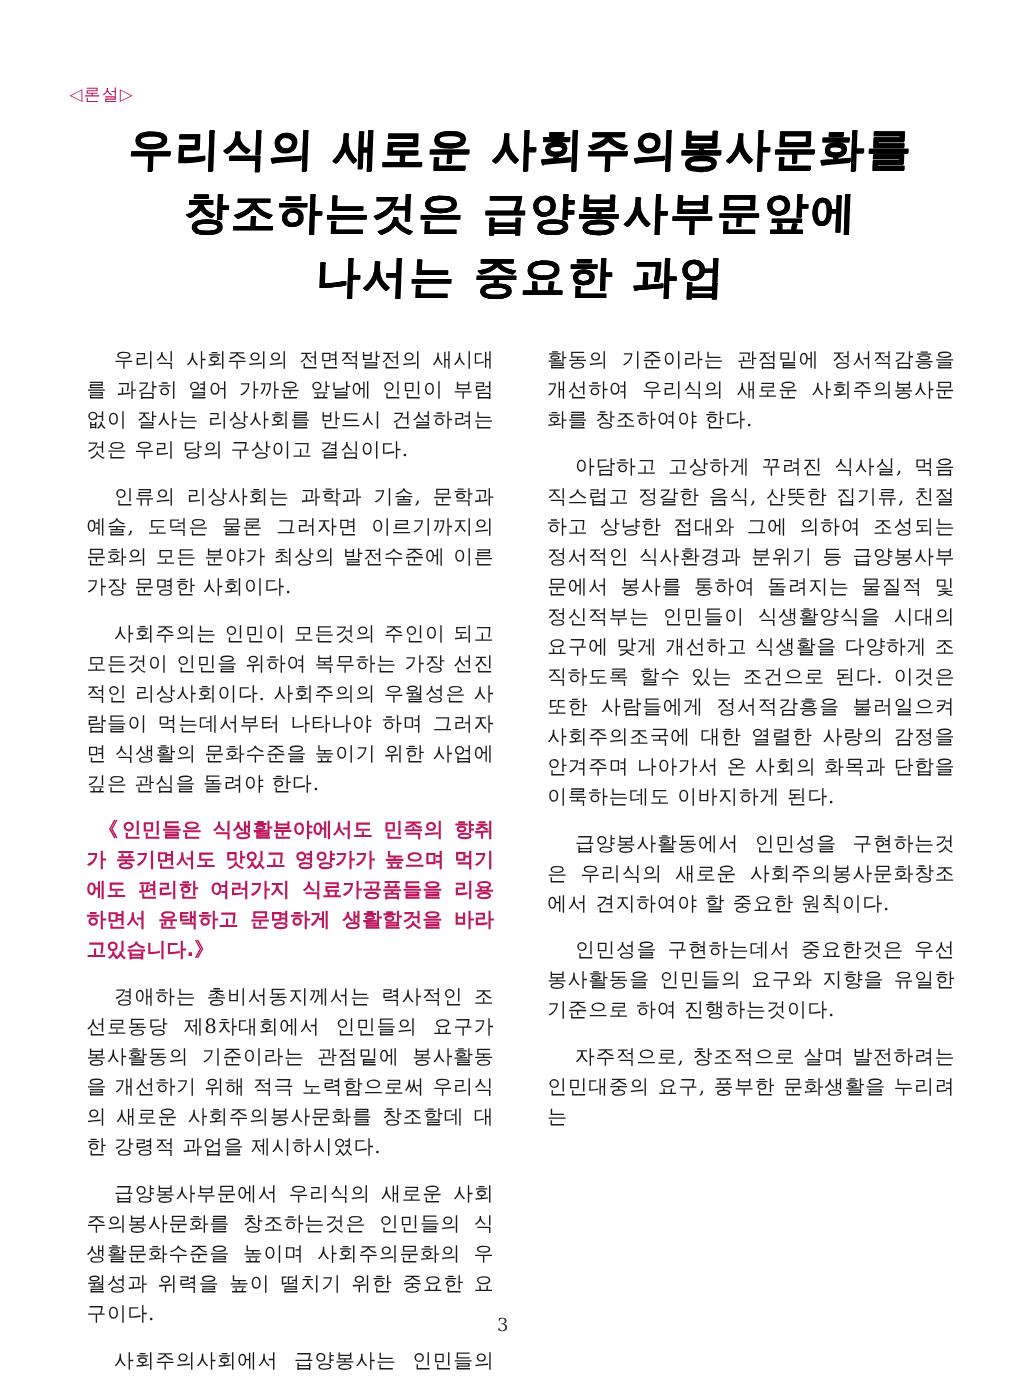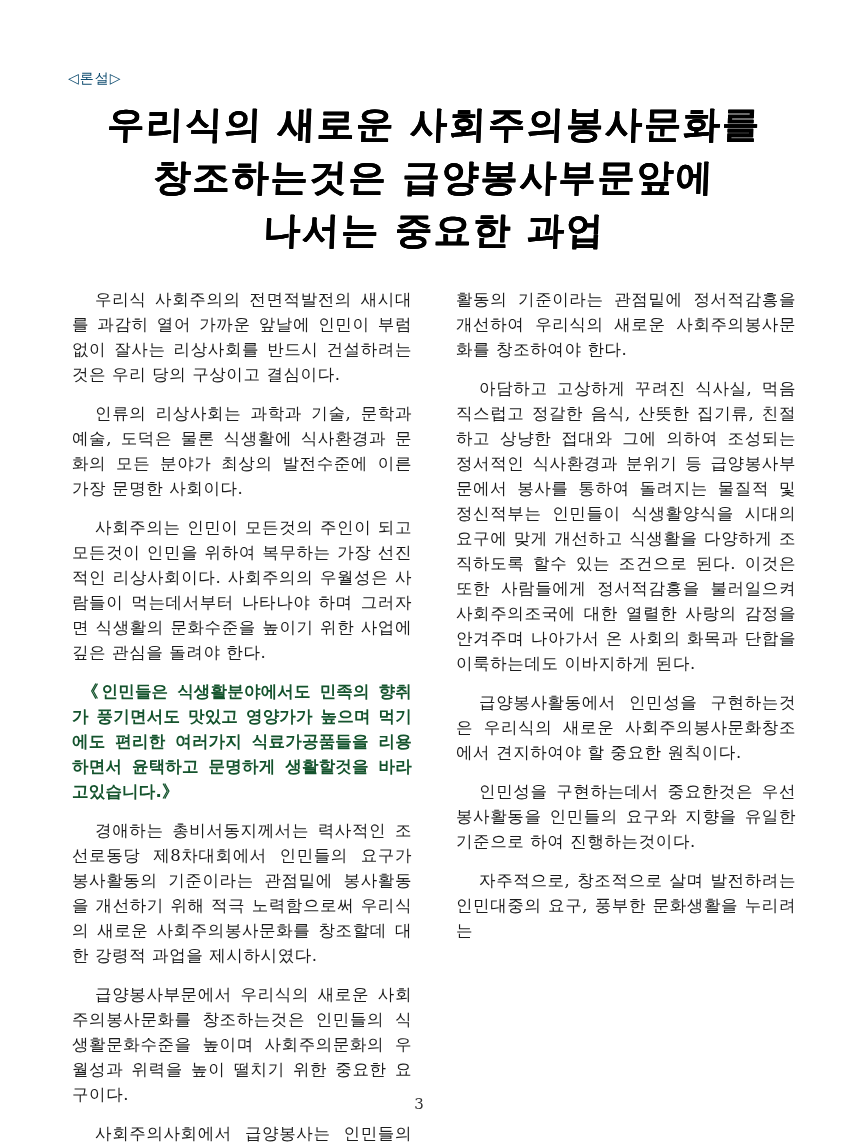--- a/index.html
+++ b/index.html
@@ -16,22 +16,22 @@
     box-sizing: border-box;
     width: 860px;
     height: 1147px;
     padding: 70px 50px 0 58px;
     background: #ffffff;
     position: relative;
   }
   .kicker {
     font-size: 14px;
     letter-spacing: 1px;
-    color: #0c4a6e;
-    margin: 0 0 10px 10px;
+    color: #be185d;
+    margin: 0 0 10px 0;
   }
   .title-block {
     text-align: center;
     margin: 10px 0 16px 0;
     color: #000;
   }
   .title-line {
     font-family: "DejaVu Serif", "Liberation Serif", serif;
     font-weight: 900;
     font-size: 37px;
@@ -60,21 +60,21 @@
     word-break: break-all;
   }
   .col p.cont {
     text-indent: 0;
   }
   .col p.quote {
     font-family: "DejaVu Sans", "Liberation Sans", sans-serif;
     font-weight: 600;
     letter-spacing: 0.2px;
     text-indent: 0.6em;
-    color: #14532d;
+    color: #be185d;
   }
   .leader-name {
     font-weight: 900;
     letter-spacing: 1px;
   }
   .page-number {
     position: absolute;
     left: 0;
     right: 22px;
     bottom: 34px;
@@ -93,21 +93,21 @@
   <div class="title-block">
     <div class="title-line">우리식의 새로운 사회주의봉사문화를</div>
     <div class="title-line">창조하는것은 급양봉사부문앞에</div>
     <div class="title-line">나서는 중요한 과업</div>
   </div>
 
   <div class="body-columns">
 
     <div class="col">
       <p>우리식 사회주의의 전면적발전의 새시대를 과감히 열어 가까운 앞날에 인민이 부럼없이 잘사는 리상사회를 반드시 건설하려는것은 우리 당의 구상이고 결심이다.</p>
-      <p>인류의 리상사회는 과학과 기술, 문학과 예술, 도덕은 물론 식생활에 식사환경과 문화의 모든 분야가 최상의 발전수준에 이른 가장 문명한 사회이다.</p>
+      <p>인류의 리상사회는 과학과 기술, 문학과 예술, 도덕은 물론 그러자면 이르기까지의 문화의 모든 분야가 최상의 발전수준에 이른 가장 문명한 사회이다.</p>
       <p>사회주의는 인민이 모든것의 주인이 되고 모든것이 인민을 위하여 복무하는 가장 선진적인 리상사회이다. 사회주의의 우월성은 사람들이 먹는데서부터 나타나야 하며 그러자면 식생활의 문화수준을 높이기 위한 사업에 깊은 관심을 돌려야 한다.</p>
       <p class="quote">《인민들은 식생활분야에서도 민족의 향취가 풍기면서도 맛있고 영양가가 높으며 먹기에도 편리한 여러가지 식료가공품들을 리용하면서 윤택하고 문명하게 생활할것을 바라고있습니다.》</p>
       <p>경애하는 총비서동지께서는 력사적인 조선로동당 제8차대회에서 인민들의 요구가 봉사활동의 기준이라는 관점밑에 봉사활동을 개선하기 위해 적극 노력함으로써 우리식의 새로운 사회주의봉사문화를 창조할데 대한 강령적 과업을 제시하시였다.</p>
       <p>급양봉사부문에서 우리식의 새로운 사회주의봉사문화를 창조하는것은 인민들의 식생활문화수준을 높이며 사회주의문화의 우월성과 위력을 높이 떨치기 위한 중요한 요구이다.</p>
       <p>사회주의사회에서 급양봉사는 인민들의 식생활상요구와 편의를 보장해주며 인민을 위하여 심부름을 해주는 인민봉사로 된다. 사회주의사회에서 급양봉사의 사명에 맞게 인민들이 고상하고 문명한 식생활을 마음껏 누리도록 하자면 급양봉사부문에서 인민들의 요구가 봉사</p>
     </div>
 
     <div class="col">
       <p class="cont">활동의 기준이라는 관점밑에 정서적감흥을 개선하여 우리식의 새로운 사회주의봉사문화를 창조하여야 한다.</p>
       <p>아담하고 고상하게 꾸려진 식사실, 먹음직스럽고 정갈한 음식, 산뜻한 집기류, 친절하고 상냥한 접대와 그에 의하여 조성되는 정서적인 식사환경과 분위기 등 급양봉사부문에서 봉사를 통하여 돌려지는 물질적 및 정신적부는 인민들이 식생활양식을 시대의 요구에 맞게 개선하고 식생활을 다양하게 조직하도록 할수 있는 조건으로 된다. 이것은 또한 사람들에게 정서적감흥을 불러일으켜 사회주의조국에 대한 열렬한 사랑의 감정을 안겨주며 나아가서 온 사회의 화목과 단합을 이룩하는데도 이바지하게 된다.</p>

